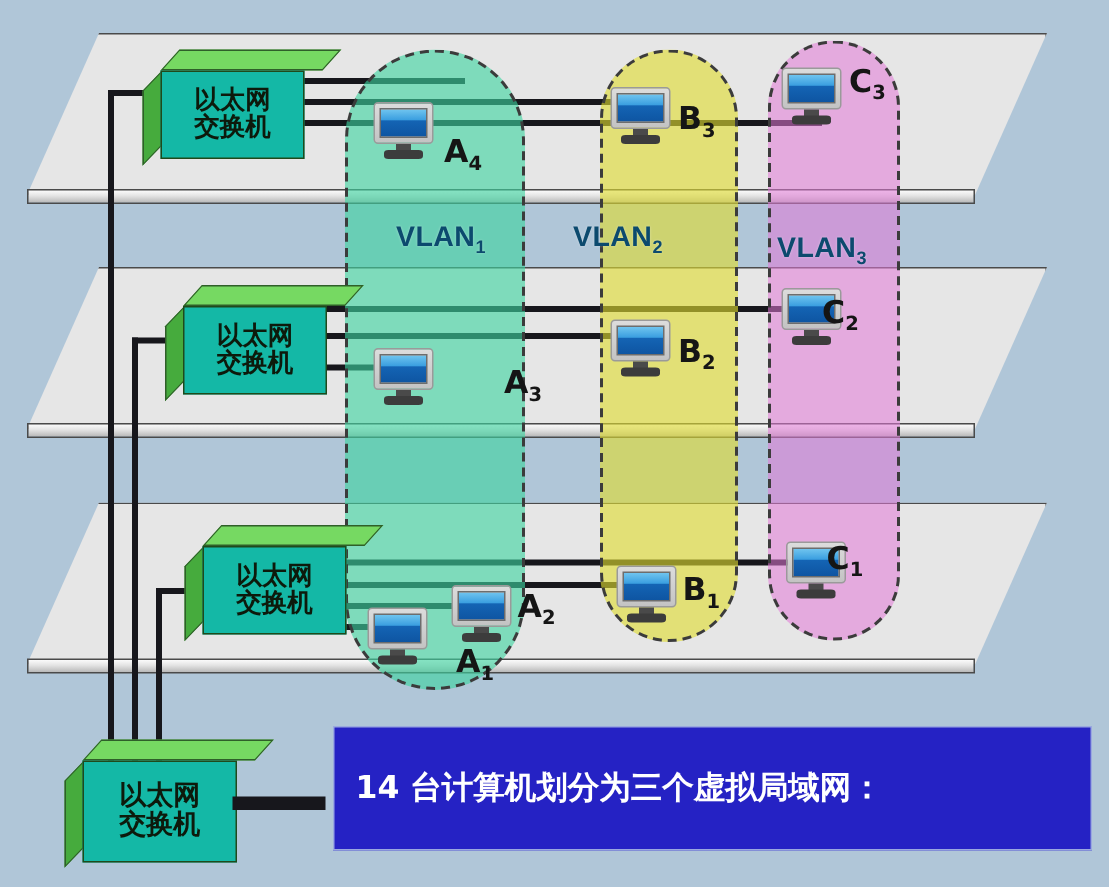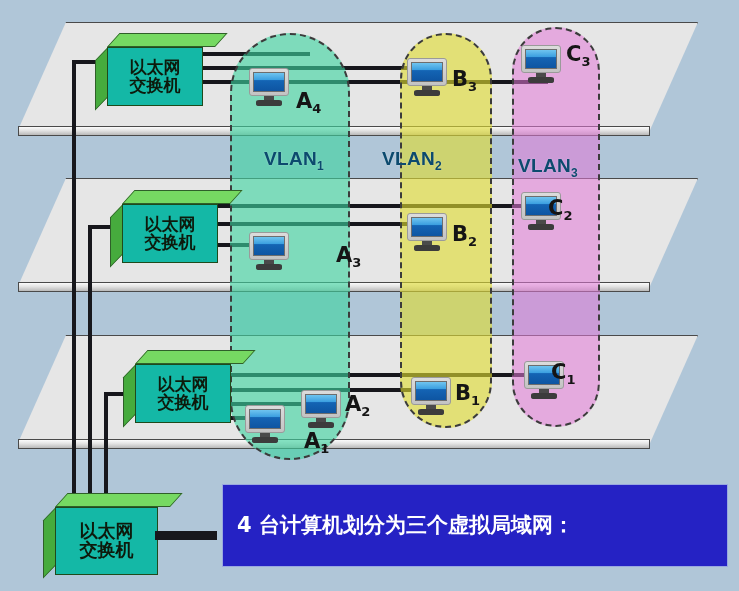--- a/index.html
+++ b/index.html
@@ -330,16 +330,16 @@
         <div class="scr"></div>
       </div>
     <div class="neck"></div>
     <div class="base"></div>
   </div>
   <div class="pc-label" style="left:551px;top:360px;">
     <span>C</span><sub>1</sub>
   </div>
 
   <div id="caption" style="left:222px;top:484px;width:506px;height:83px;">
-    <div class="cline l1">4 台计算机划分为三个虚拟局域网：</div>
+    <div class="cline l1">14 台计算机划分为三个虚拟局域网：</div>
   </div>
 
 </div>
 
 </body></html>

